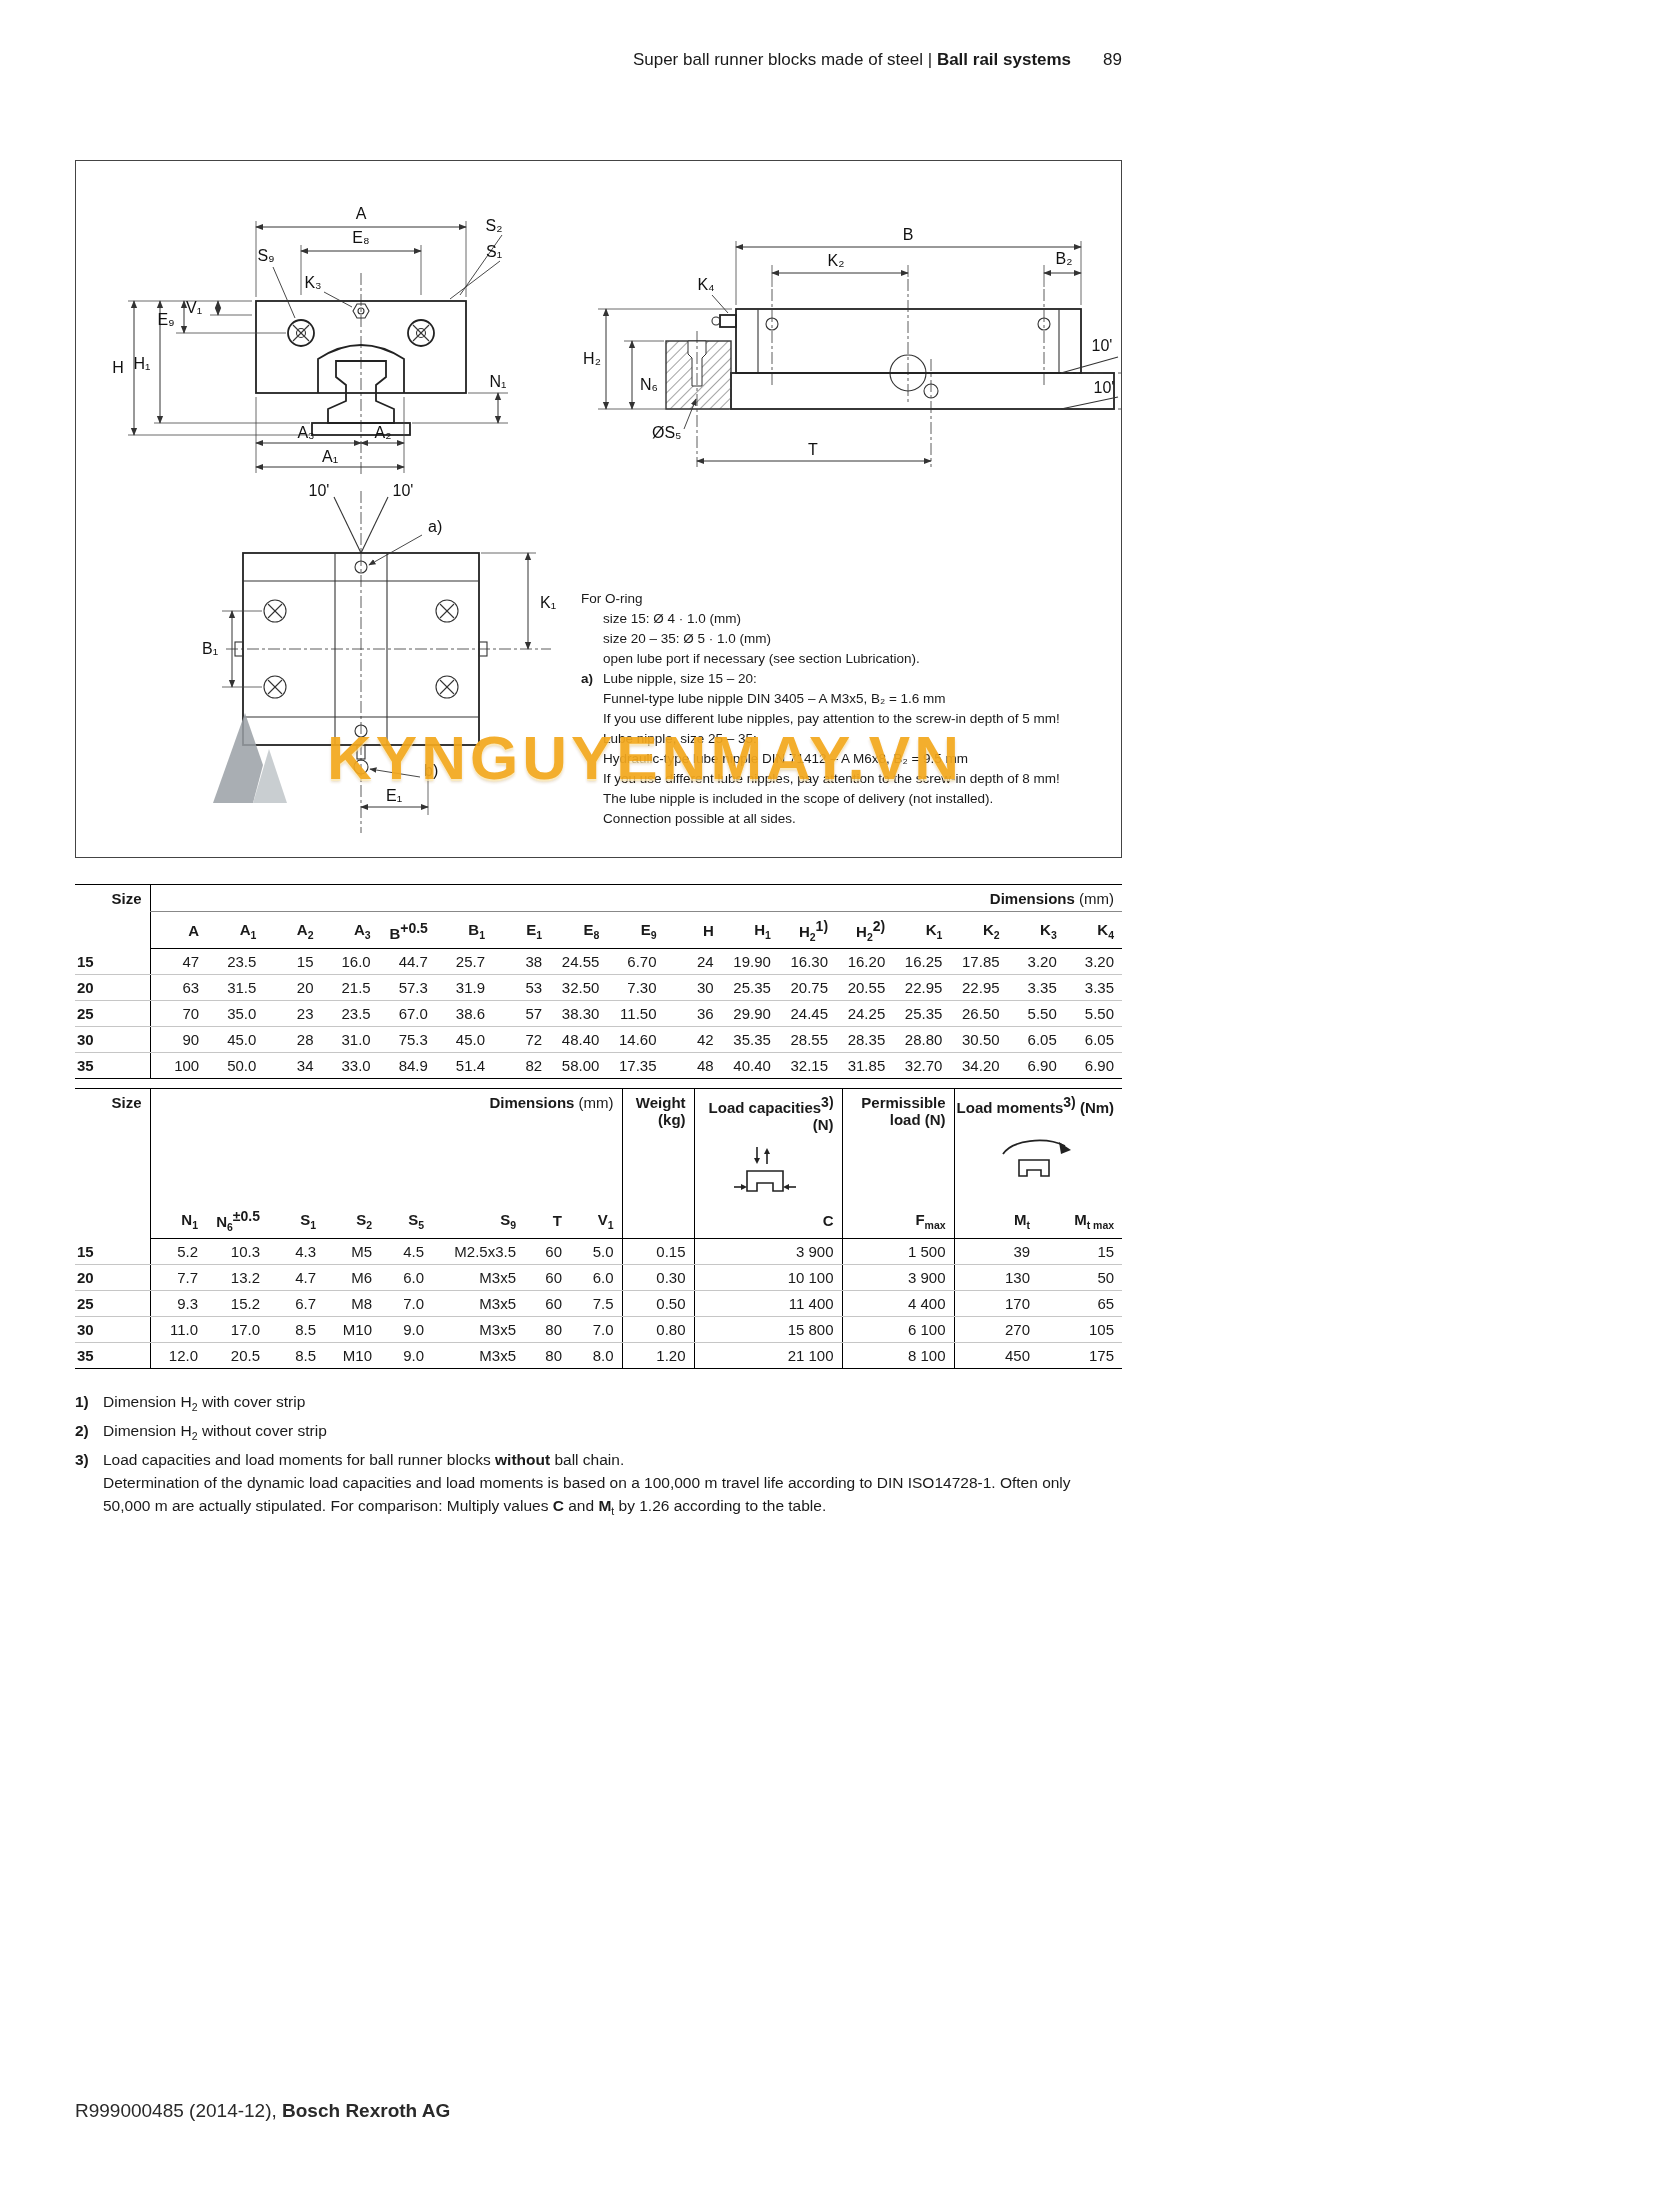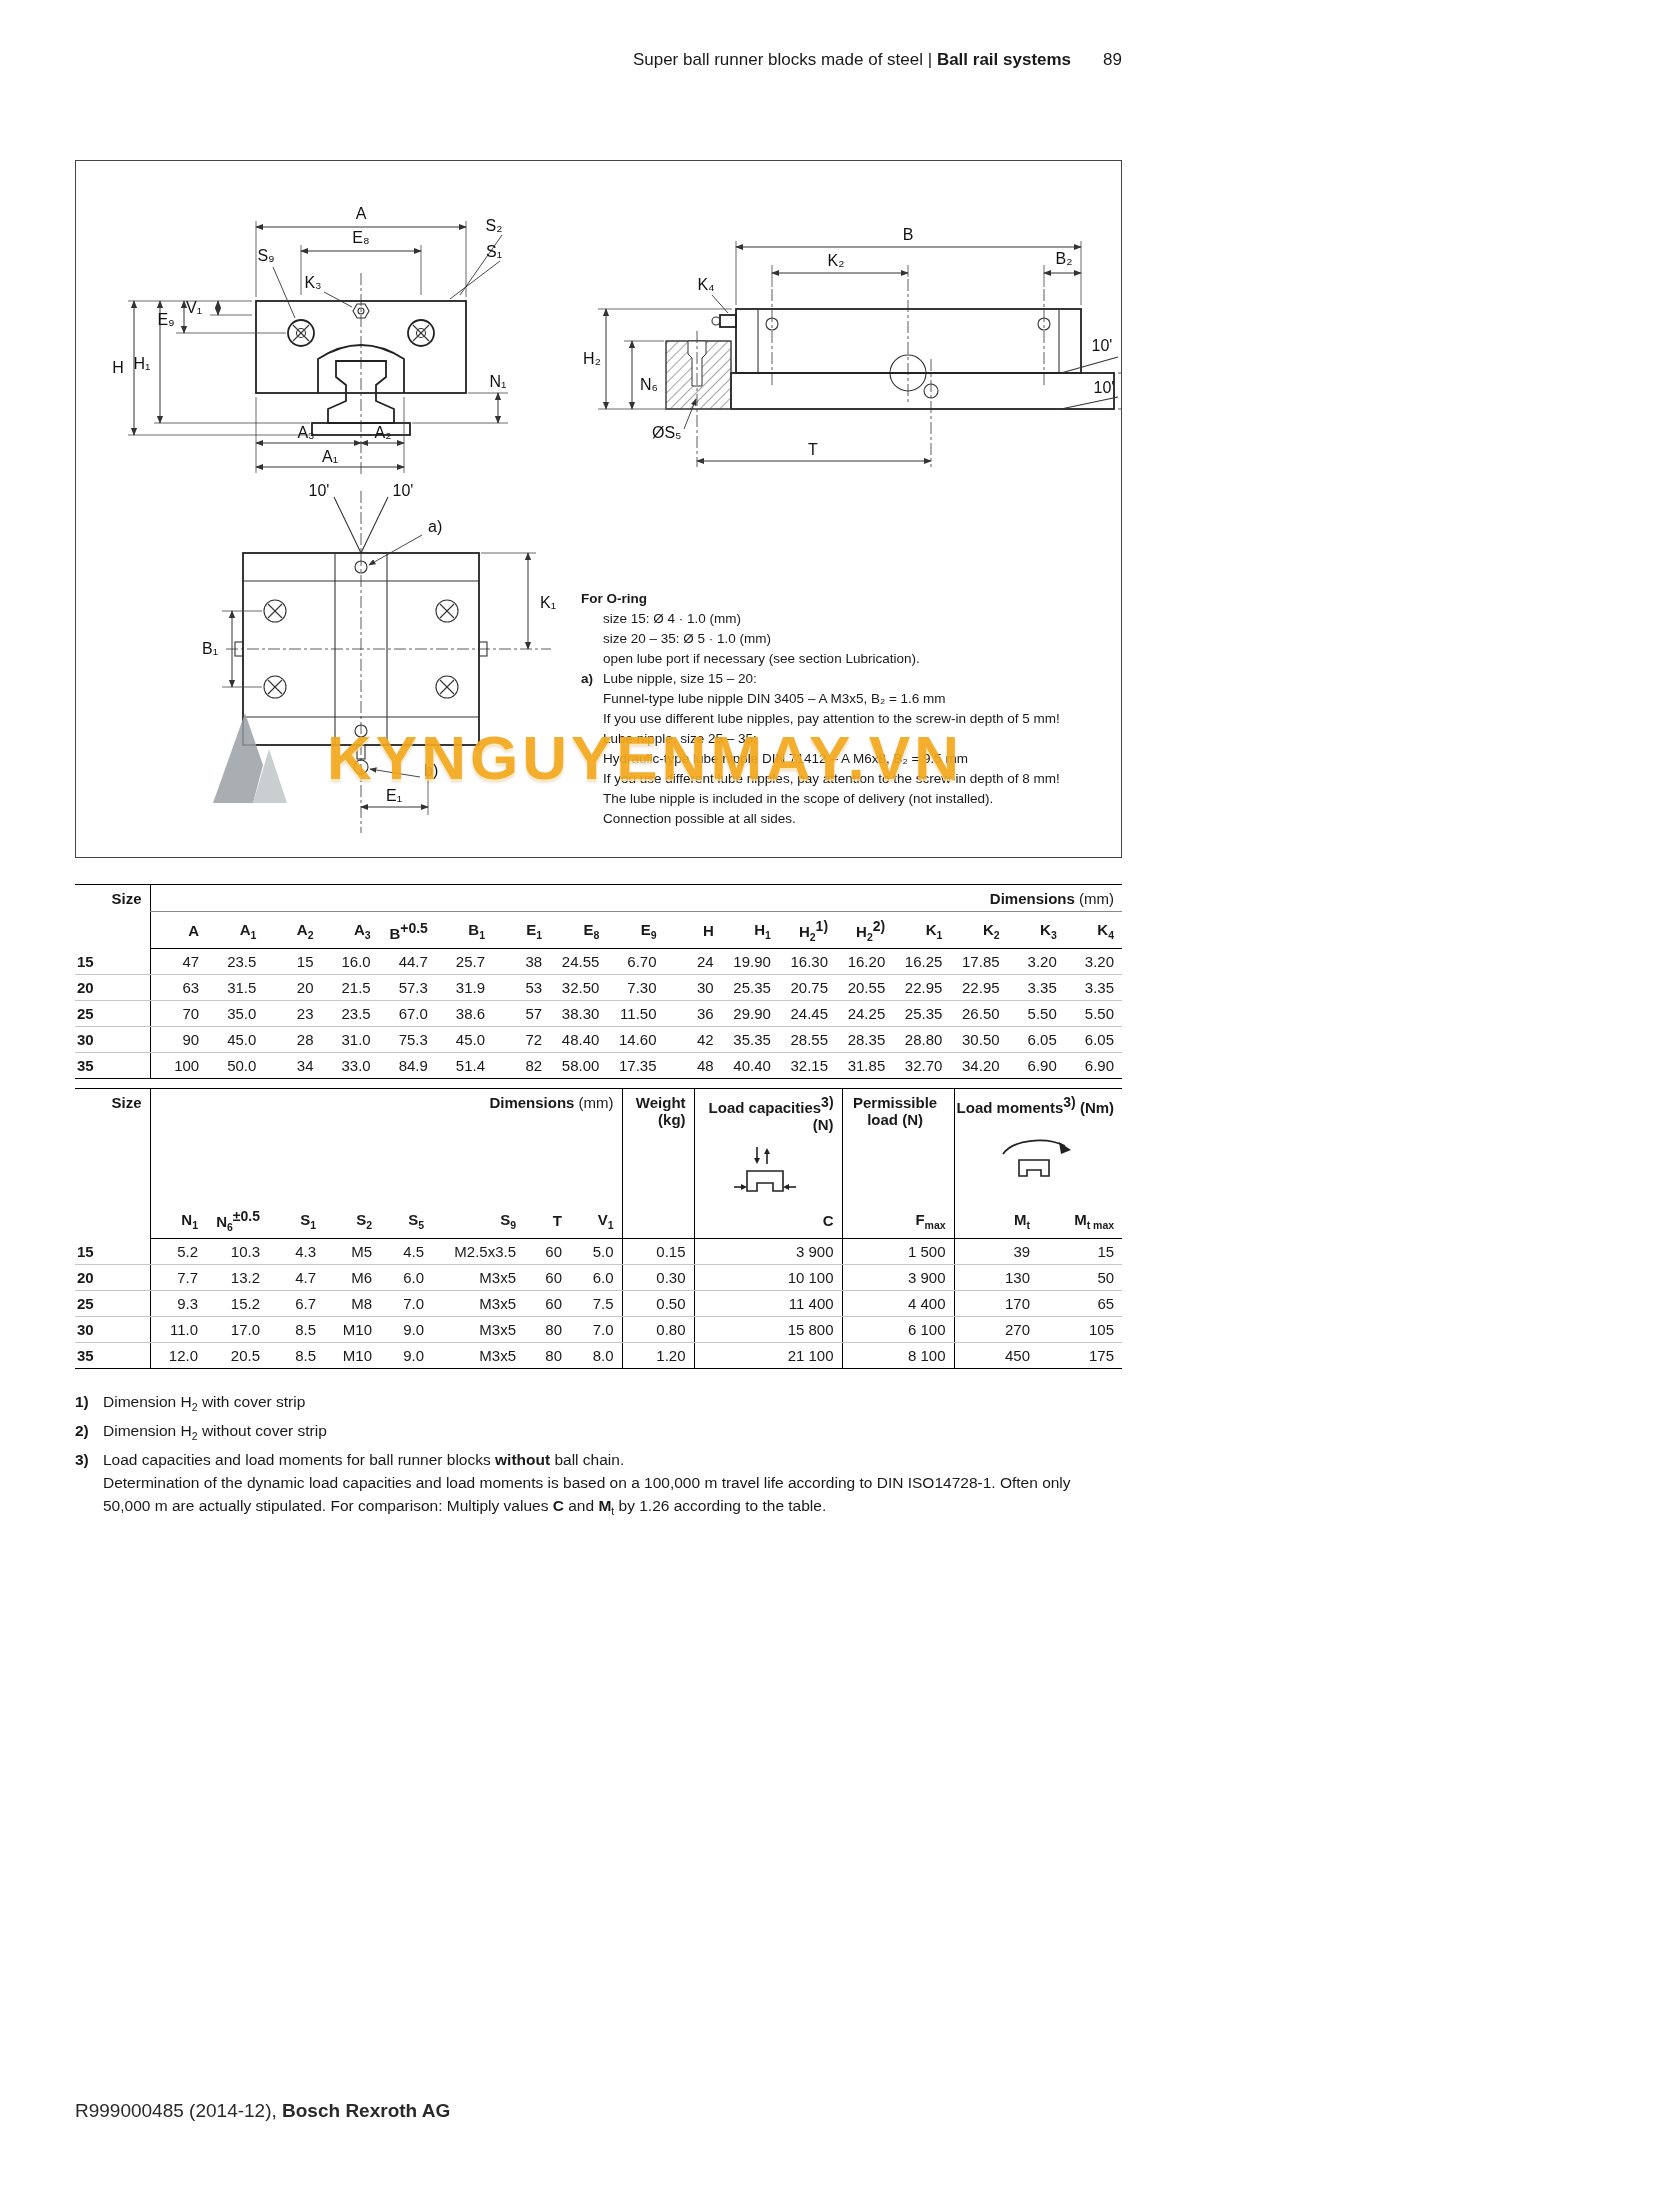--- a/index.html
+++ b/index.html
@@ -21,21 +21,21 @@
   .dim  { stroke:#333; stroke-width:1; fill:none; marker-start:url(#ar); marker-end:url(#ar); }
   .lead { stroke:#333; stroke-width:0.9; fill:none; }
   .leada{ stroke:#333; stroke-width:0.9; fill:none; marker-end:url(#ar); }
   .cl   { stroke:#333; stroke-width:0.8; fill:none; stroke-dasharray:12 3 3 3; }
   .hatched { stroke:#333; stroke-width:1.4; fill:url(#hatch); }
   .holeol { stroke:#333; stroke-width:1; fill:#fff; }
 
   
   .oring { position:absolute; left:505px; top:428px; font-size:13.5px; line-height:20px; color:#1a1a1a; }
   .or-line { position:relative; padding-left:22px; white-space:nowrap; }
-  .or-line.ind0 { padding-left:0;font-weight:bold; }
+  .or-line.ind0 { padding-left:0; }
   .or-marker { position:absolute; left:0; top:0; font-weight:bold; }
 
   
   .watermark { position:absolute; left:135px; top:550px; display:flex; align-items:center; gap:16px; z-index:5; pointer-events:none; }
   .wm-text { font-size:62px; font-weight:bold; letter-spacing:4px; color:#f3a81e; opacity:.93;
              text-shadow:0 2px 0 rgba(255,235,180,.75), 0 3px 3px rgba(150,95,0,.25);text-align:center; }
 
   
   .tblwrap { position:absolute; left:75px; }
   .t1wrap { top:884px; }
@@ -48,21 +48,21 @@
   .t1 th.dims-h { border-bottom:1px solid #888; padding-bottom:4px; }
   .tbl tr.letters th { font-weight:bold; text-align:right; border-bottom:1px solid #000; padding:6px 8px 5px 2px; }
   .tbl tbody td { text-align:right; border-bottom:1px solid #c6c6c6; height:26px; }
   .tbl tbody tr:last-child td { border-bottom:1px solid #000; }
   .tbl td.size { text-align:left; font-weight:bold; }
   .tbl .rule { border-left:1px solid #000; }
   sup { font-size:14px; vertical-align:super; }
   sub { font-size:10.5px; vertical-align:sub; }
   .t2 .group-row th { height:112px; }
   .t2 th.weight-h, .t2 th.cap-h { }
-  .t2 th.perm-h, .t2 th.mom-h { text-align:center;margin-left:45px; }
+  .t2 th.perm-h, .t2 th.mom-h { text-align:right;margin-left:45px; }
   .t2 .icon { display:flex; justify-content:center; margin-top:12px; }
 
   
   .fnotes { position:absolute; left:75px; top:1390px; width:1047px; font-size:15.5px; line-height:23px; }
   .fn-line { position:relative; padding-left:28px; }
   .fn-marker { position:absolute; left:0; top:0; font-weight:bold; }
 
   
   .ftr { position:absolute; left:75px; top:2100px; width:1047px; text-align:left; font-size:19px; color:#2a2a2a; }
 </style>

